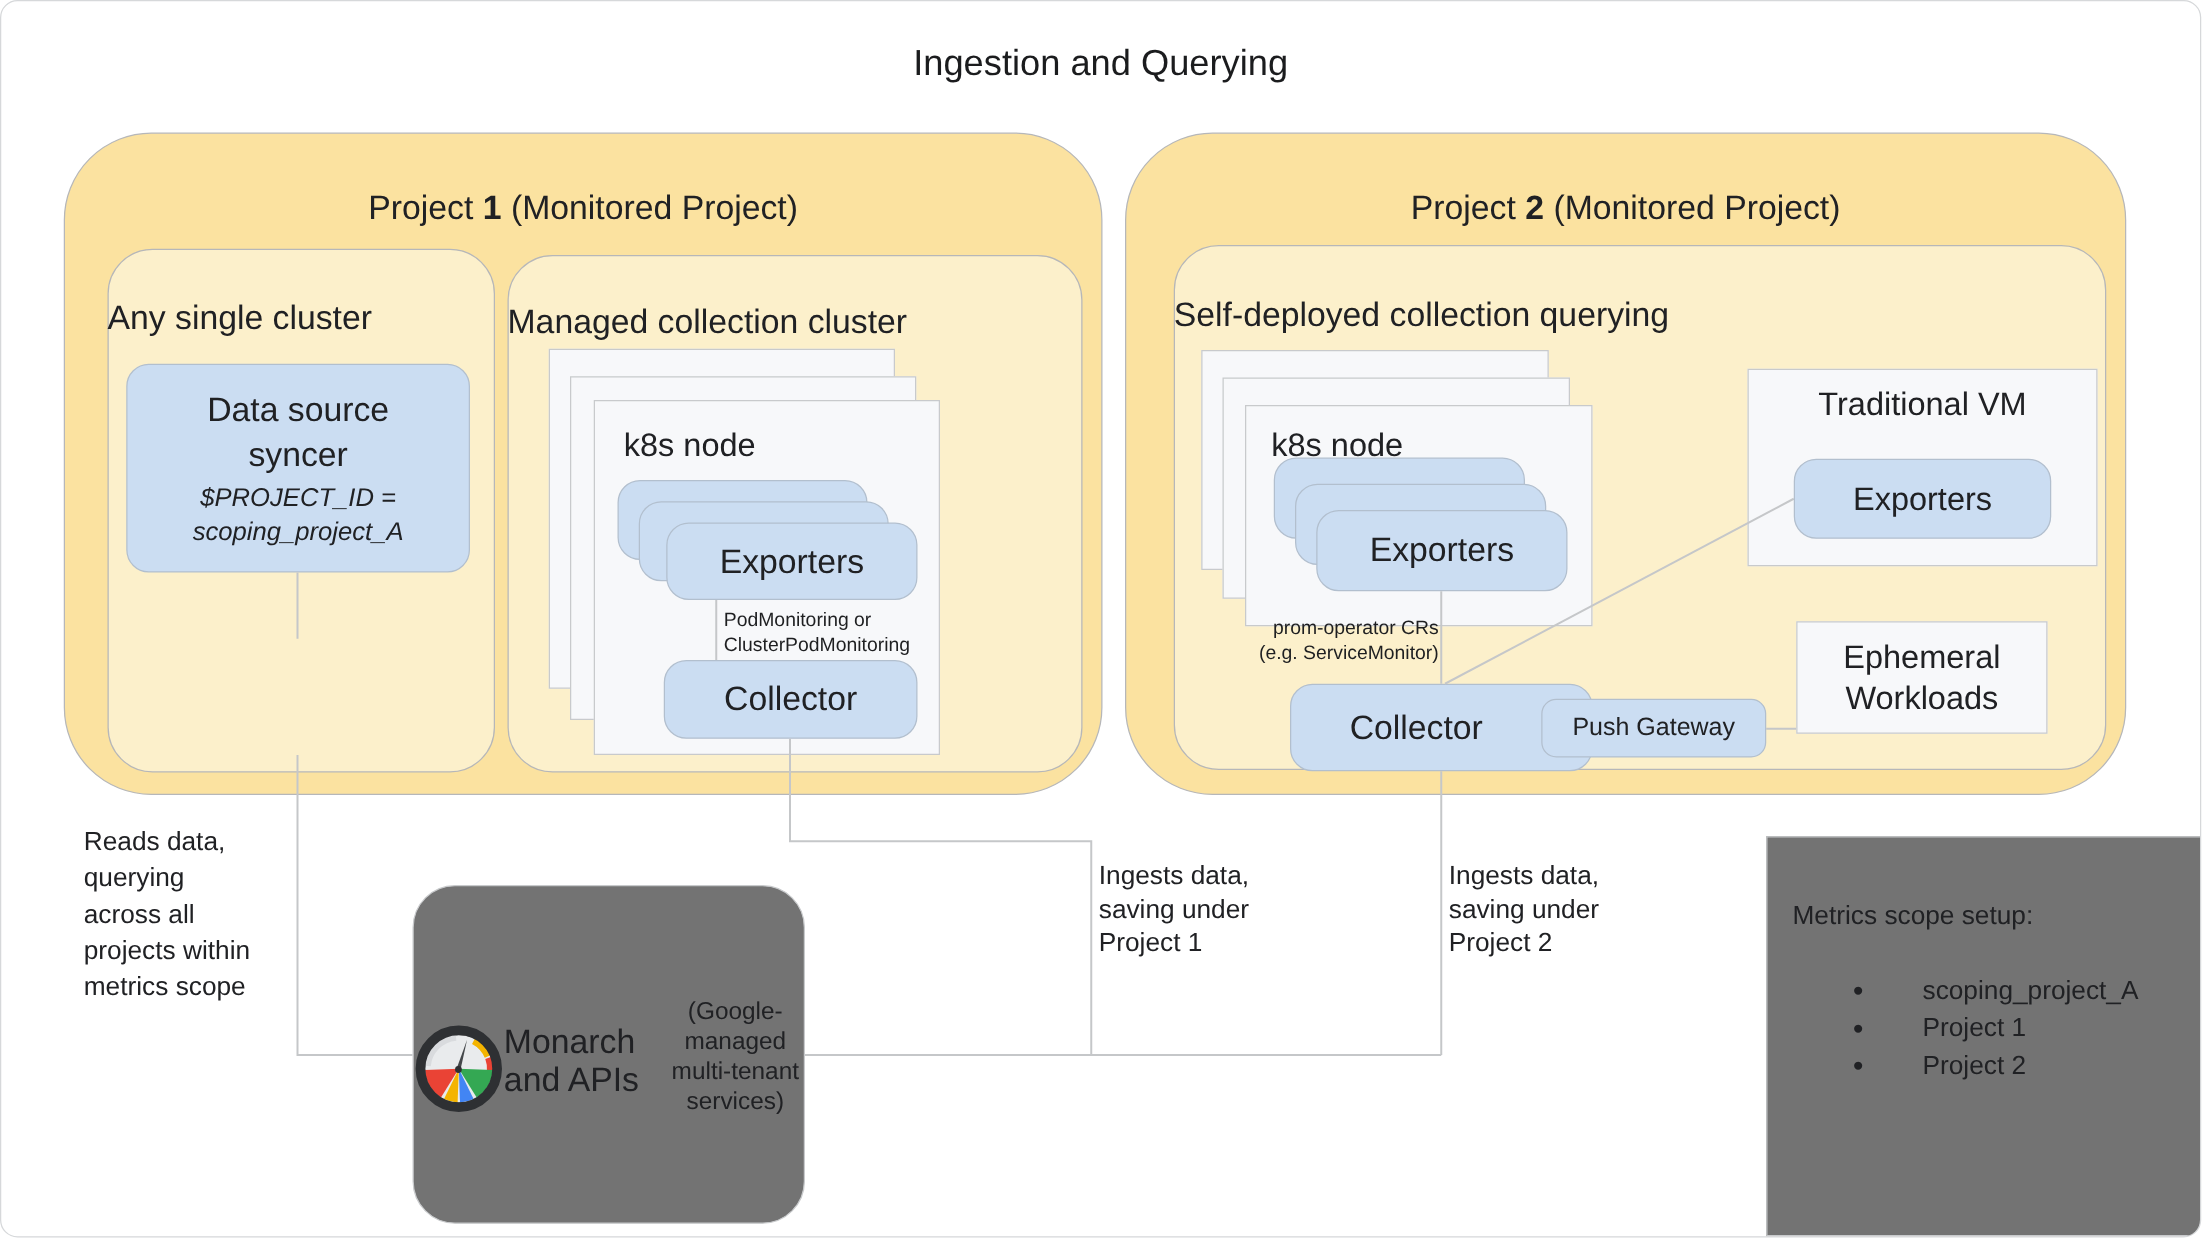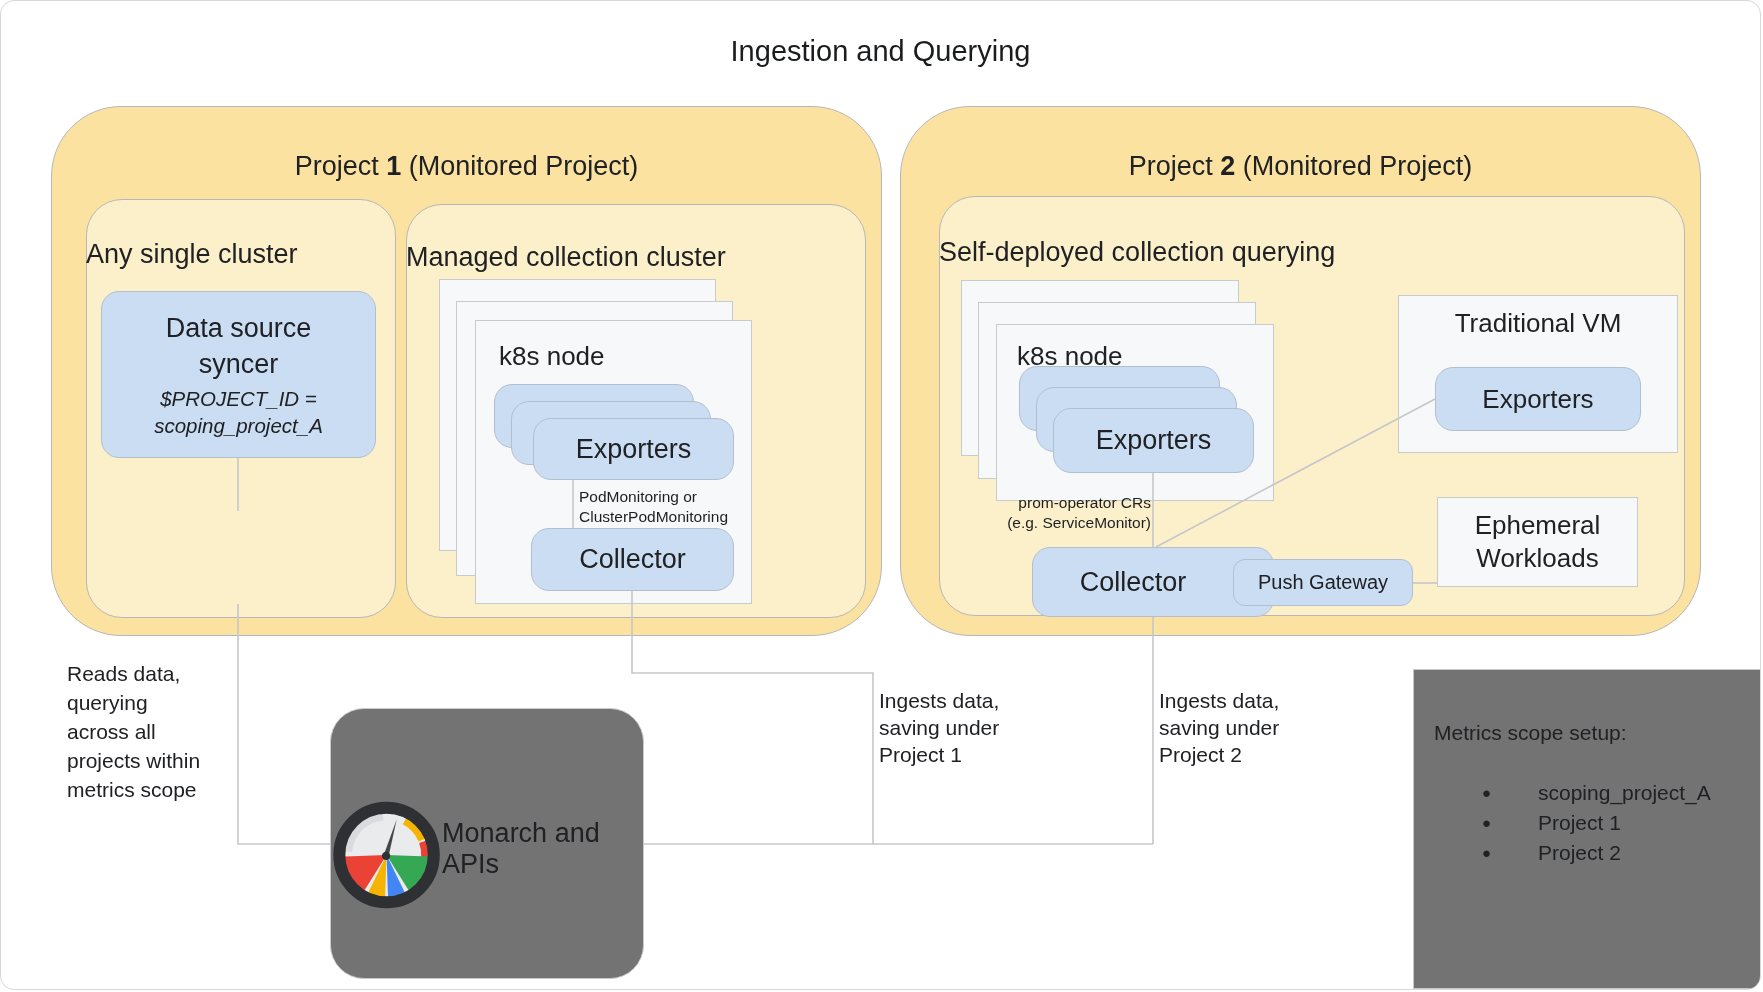--- a/index.html
+++ b/index.html
@@ -131,20 +131,22 @@
       <path d="M99.5 45.6 A42 42 0 0 1 101.9 62.9" stroke="#EA4335" stroke-width="9" fill="none"></path>
       <path d="M60 60 L104.97 61.57 A45 45 0 0 1 83.8 98.2 Z" fill="#34A853"></path>
       <path d="M60 60 L79.7 100.4 A45 45 0 0 1 61.6 105 Z" fill="#4285F4"></path>
       <path d="M60 60 L58.4 105 A45 45 0 0 1 40.3 100.4 Z" fill="#F4B400"></path>
       <path d="M60 60 L36.2 98.2 A45 45 0 0 1 15.03 61.57 Z" fill="#EA4335"></path>
       <circle cx="60" cy="60" r="51" fill="none" stroke="#2E3033" stroke-width="13"></circle>
       <path d="M56.8 60.5 L61.8 63.2 L71 21.5 Z" fill="#44474A"></path>
       <circle cx="59.5" cy="61" r="4.5" fill="#2E3033"></circle>
     </svg>
     <div style="font-size:27px;margin-top:10px;">Monarch and APIs</div>
+    <div class="pre" style="font-size:19.5px;line-height:24px;text-align:center;margin-top:2px;">(Google-managed
+multi-tenant services)</div>
   </div>
 
   <div class="abs annot pre" style="left:66px;top:658px;width:180px;line-height:29px;">Reads data,
 querying
 across all
 projects within
 metrics scope</div>
   <div class="abs annot pre" style="left:878px;top:686px;width:160px;">Ingests data,
 saving under
 Project 1</div>

